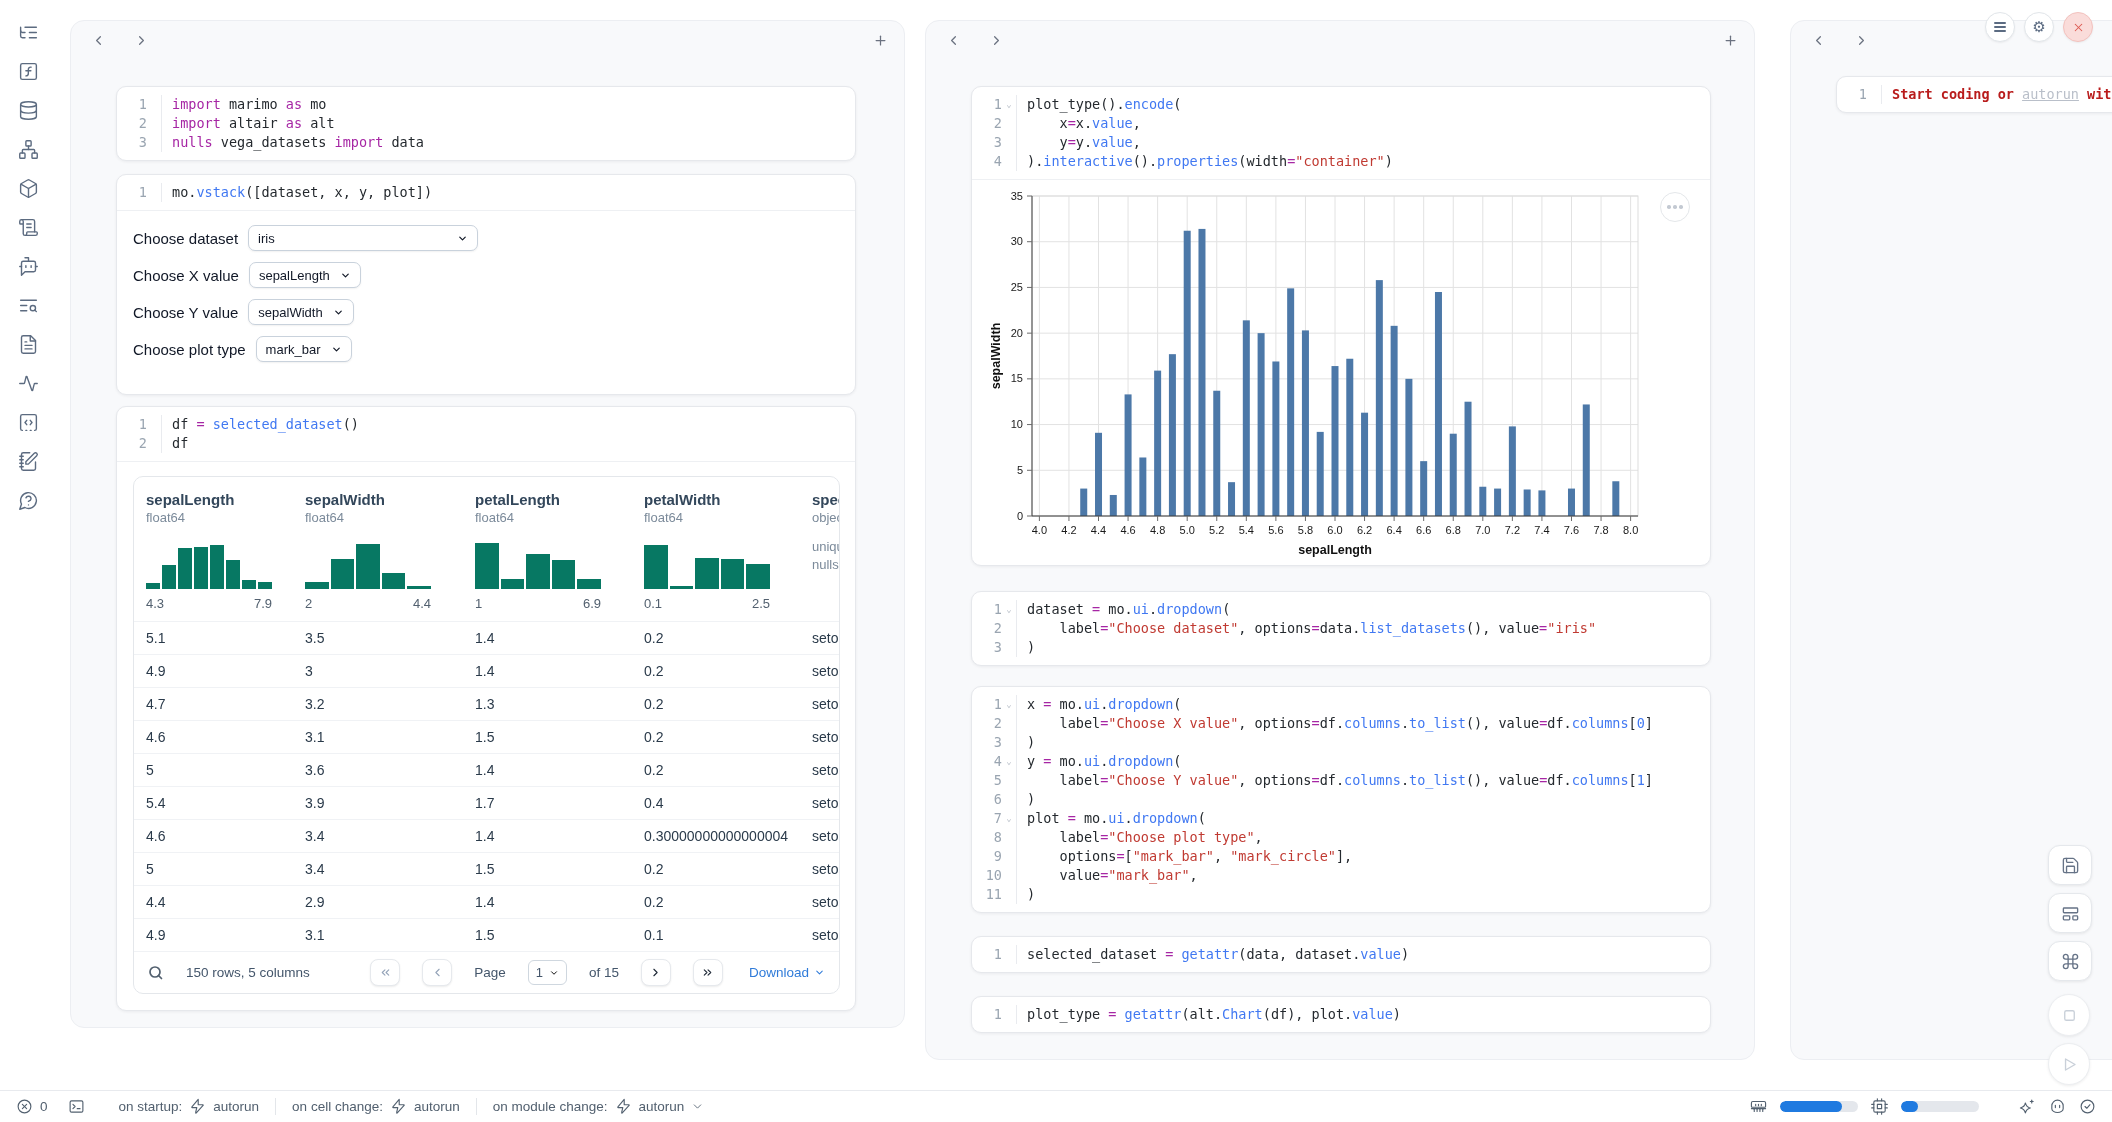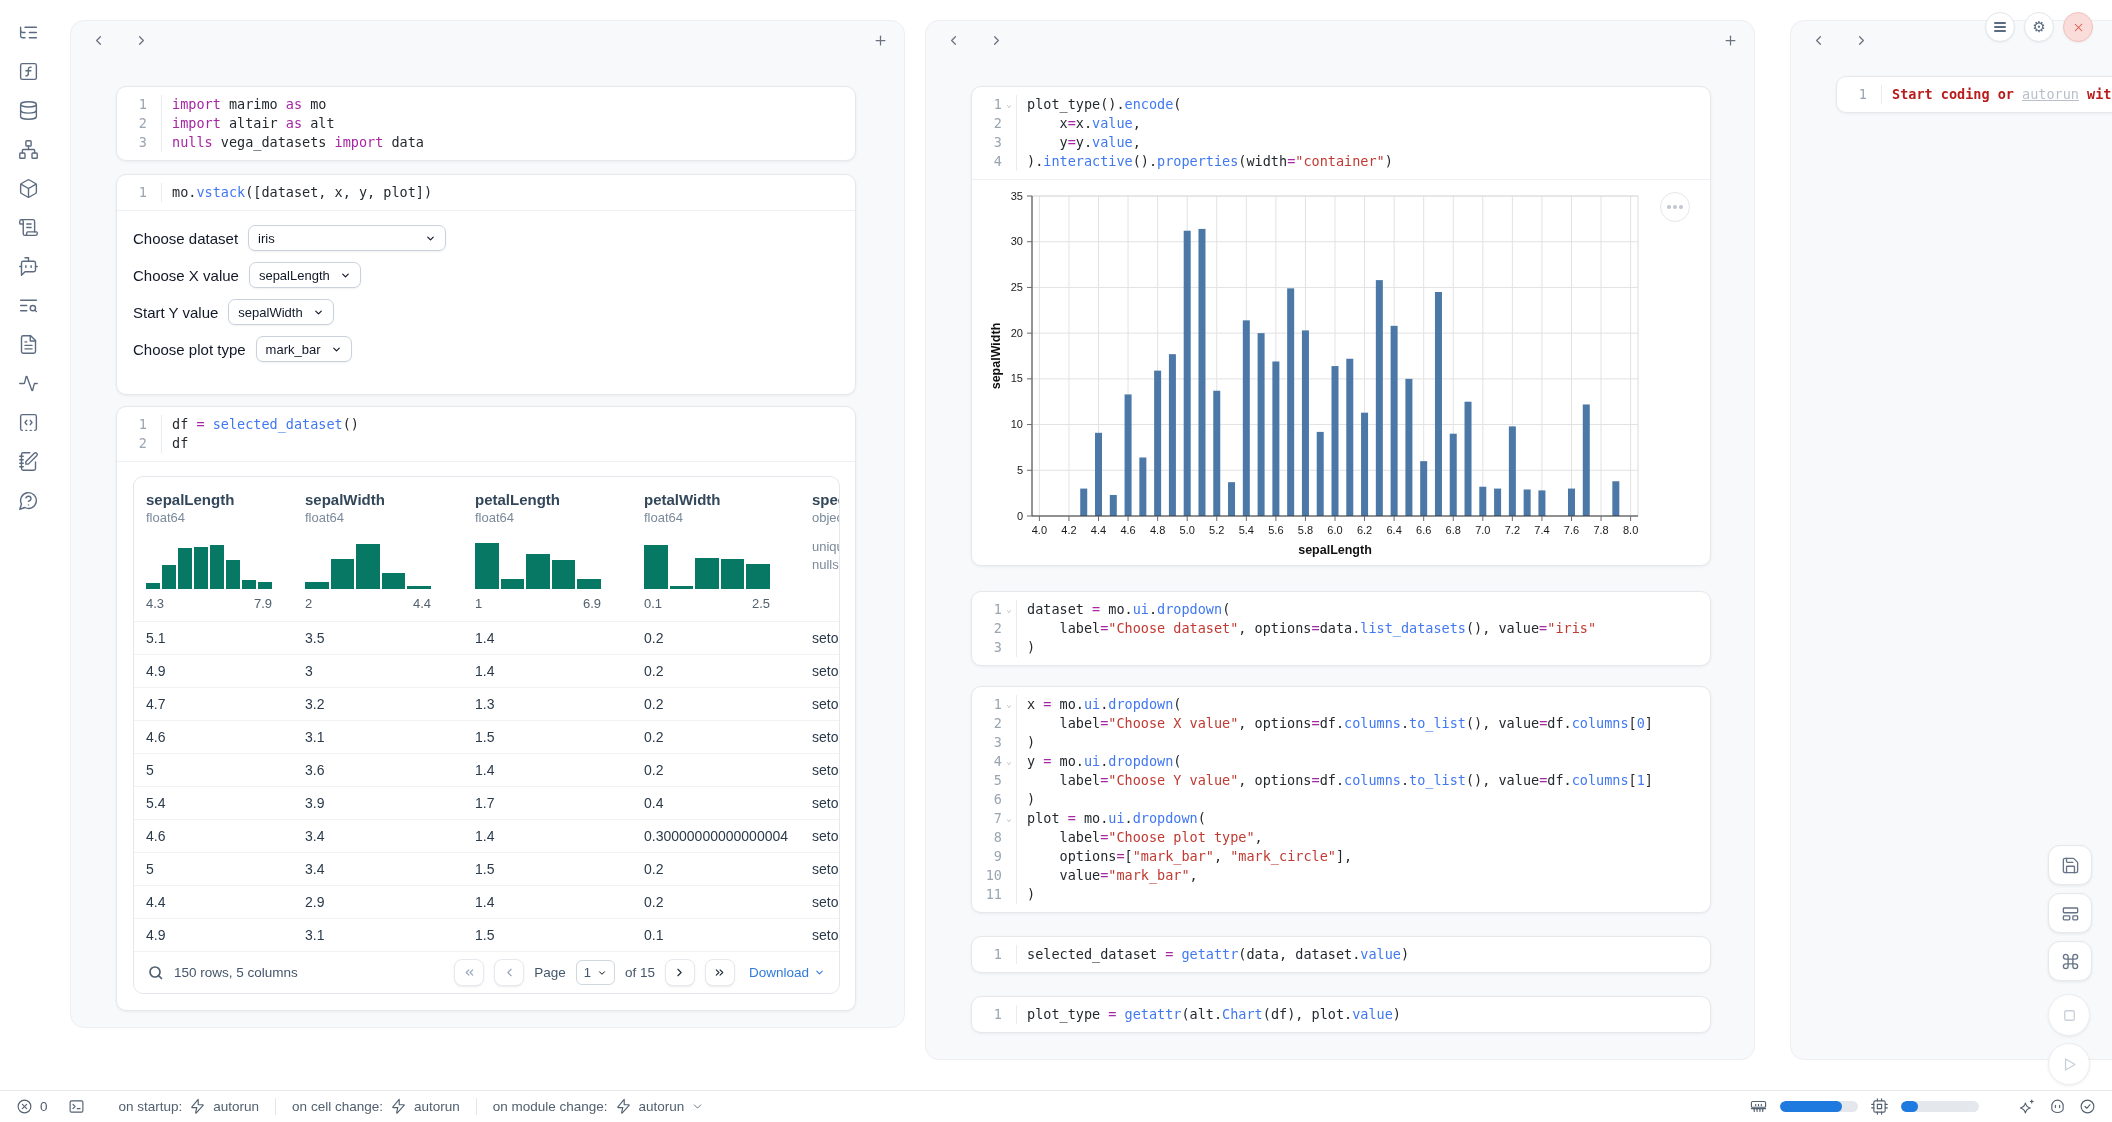--- a/index.html
+++ b/index.html
@@ -35,39 +35,39 @@
   .tk-ph{color:#b91c1c;font-weight:bold;} .tk-phu{color:#b9bfc9;text-decoration:underline;}
   .cell-output{border-top:1px solid #eef0f3;}
 
   
   .controls{padding:14px 16px 28px;}
   .ctl-row{display:flex;align-items:center;gap:10px;margin-bottom:11px;font-size:15px;color:#111827;}
   .ctl-row:last-child{margin-bottom:4px;}
   .select{display:inline-flex;align-items:center;justify-content:space-between;gap:10px;background:#fff;
     border:1px solid #c9d2dc;border-radius:7px;height:26px;padding:0 9px;font-size:13px;color:#111827;
     box-shadow:0 1px 2px rgba(0,0,0,.06);cursor:pointer;}
-  .select.wide{width:198px;border-radius:7px;}
+  .select.wide{width:230px;border-radius:7px;}
   .select svg{width:11px;height:11px;stroke:#111827;stroke-width:2.6;fill:none;stroke-linecap:round;stroke-linejoin:round;}
 
   
   .dtable{margin:14px 16px 16px;width:707px;background:#fff;border:1px solid #e4e7eb;border-radius:10px;overflow:hidden;}
   .thead{display:grid;grid-template-columns:159px 170px 169px 168px 1fr;padding:14px 0 10px;}
   .th{padding:0 12px;overflow:hidden;white-space:nowrap;}
   .th-name{font-weight:bold;font-size:15px;color:#33475b;}
   .th-type{font-size:13px;color:#7b8a9a;margin-top:2px;}
   .hist{display:flex;align-items:flex-end;gap:2px;height:52px;margin-top:12px;width:126px;}
   .hist .bar{flex:1;background:#077863;}
   .range{display:flex;justify-content:space-between;width:126px;font-size:13px;color:#52606f;margin-top:7px;}
   .th-meta{font-size:13px;color:#7b8a9a;margin-top:3px;}
   .th-meta.first{margin-top:14px;}
   .trow{display:grid;grid-template-columns:159px 170px 169px 168px 1fr;height:33px;align-items:center;
     border-top:1px solid #f0f2f5;font-size:14px;color:#2a3a4a;}
   .trow>div{padding:0 12px;overflow:hidden;white-space:nowrap;}
   .tfoot{display:flex;align-items:center;border-top:1px solid #f0f2f5;height:42px;padding:1px 14px;
-    font-size:13.5px;color:#44566b;gap:10px;}
+    font-size:13.5px;color:#44566b;gap:22px;}
   .tfoot .spacer{flex:1;}
   .pg-btn{width:30px;height:27px;background:#fff;border:1px solid #e6e9ed;border-radius:8px;
     box-shadow:0 1px 2px rgba(0,0,0,.08);display:inline-flex;align-items:center;justify-content:center;cursor:pointer;}
   .pg-btn svg{width:13px;height:13px;stroke:#1f2937;stroke-width:2;fill:none;stroke-linecap:round;stroke-linejoin:round;}
   .pg-btn.dis svg{stroke:#94a3b8;}
   .pg-select{display:inline-flex;align-items:center;gap:6px;background:#fff;border:1px solid #cfd7df;
     border-radius:6px;height:25px;padding:0 7px;font-size:13px;cursor:pointer;}
   .pg-select svg{width:10px;height:10px;stroke:#111;stroke-width:2.4;fill:none;stroke-linecap:round;stroke-linejoin:round;}
   .download{display:inline-flex;align-items:center;gap:5px;color:#2f7bd9;font-size:13.5px;cursor:pointer;margin-left:4px;}
   .download svg{width:11px;height:11px;stroke:#2f7bd9;stroke-width:2.2;fill:none;stroke-linecap:round;stroke-linejoin:round;}
@@ -275,21 +275,21 @@
             <div class="ctl-row">
               <span>Choose X value</span>
               <span class="select">
                 <span>sepalLength</span>
                 <svg viewBox="0 0 24 24">
                   <path d="m6 9 6 6 6-6"></path>
                 </svg>
               </span>
             </div>
             <div class="ctl-row">
-              <span>Start Y value</span>
+              <span>Choose Y value</span>
               <span class="select">
                 <span>sepalWidth</span>
                 <svg viewBox="0 0 24 24">
                   <path d="m6 9 6 6 6-6"></path>
                 </svg>
               </span>
             </div>
             <div class="ctl-row">
               <span>Choose plot type</span>
               <span class="select">

